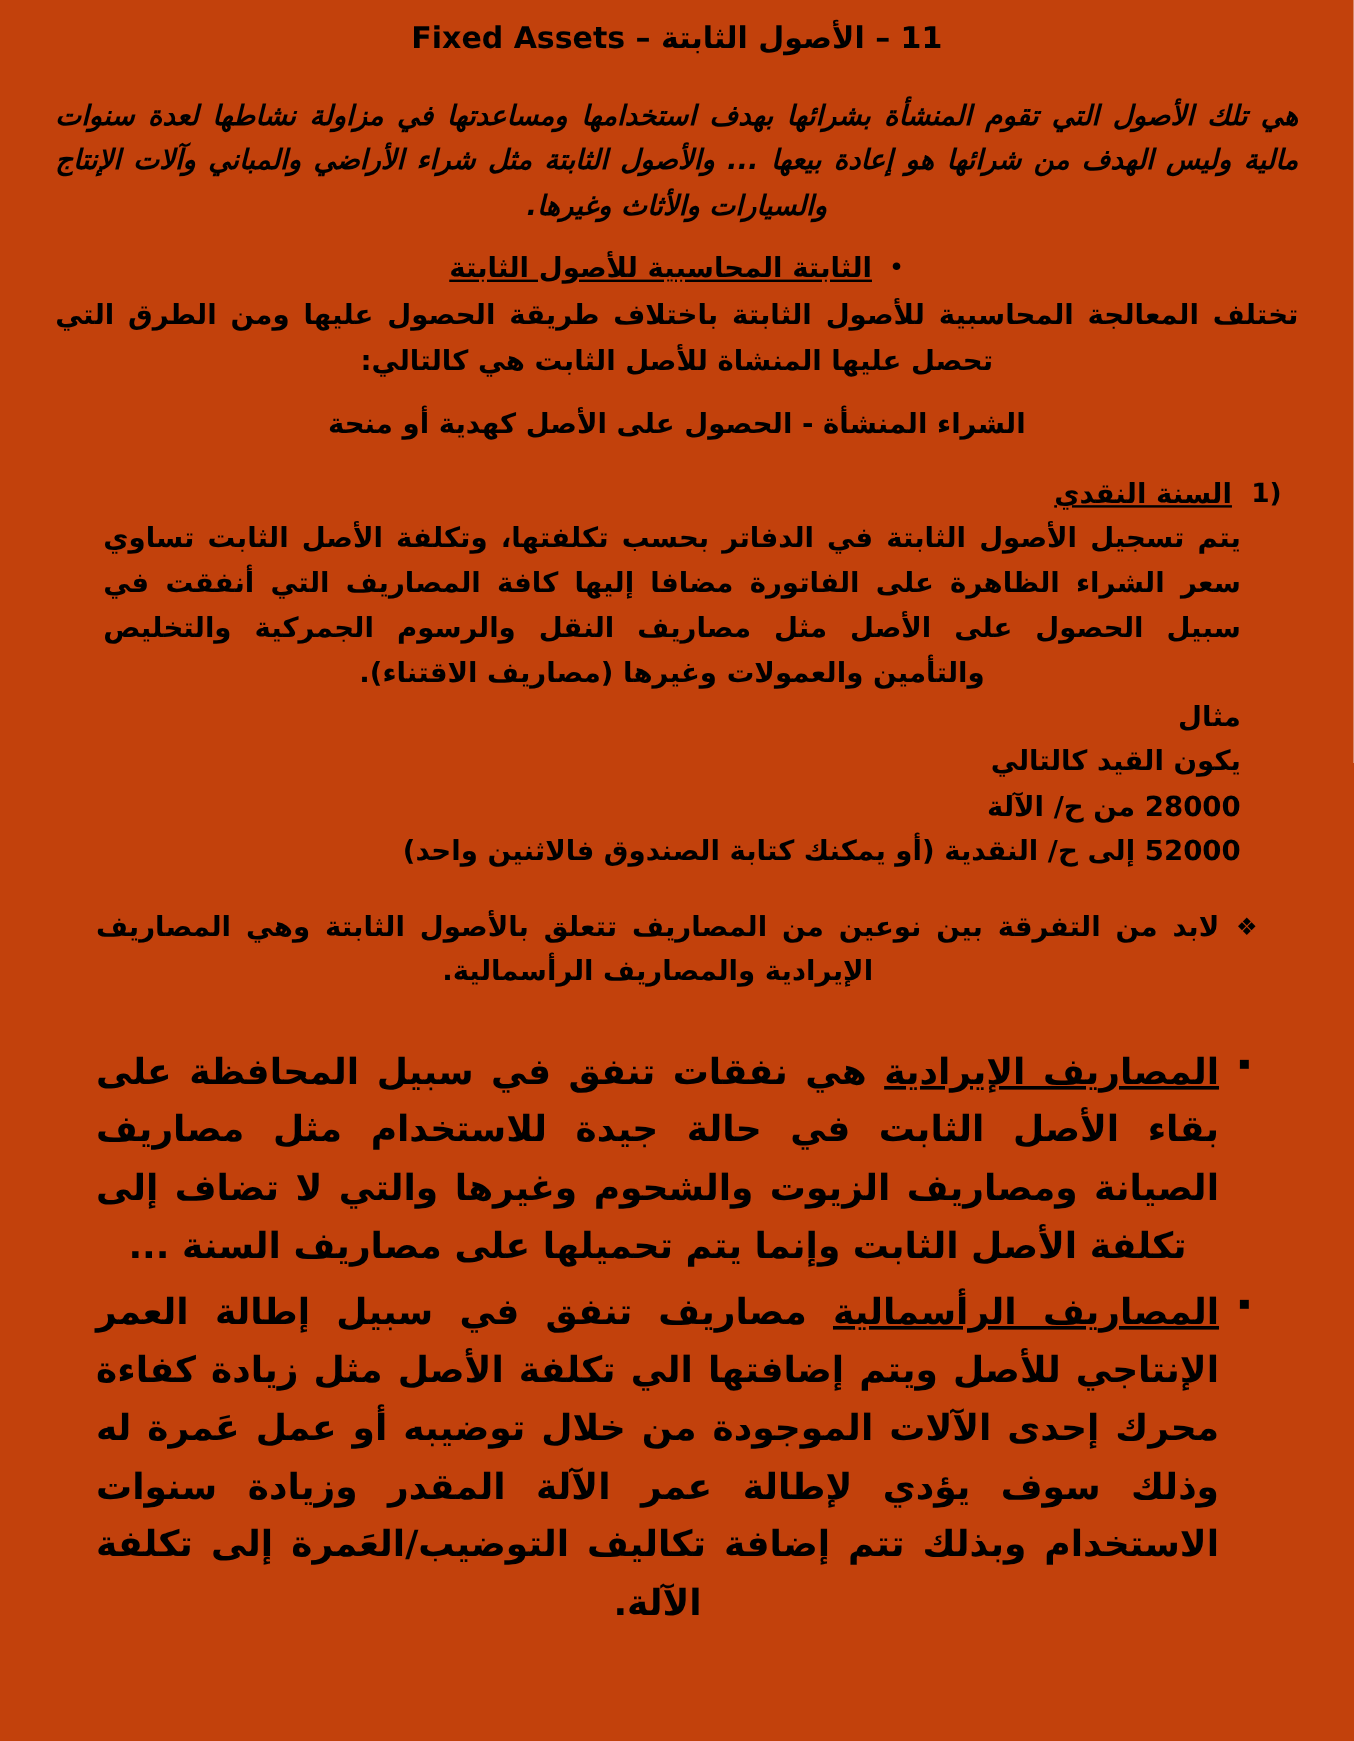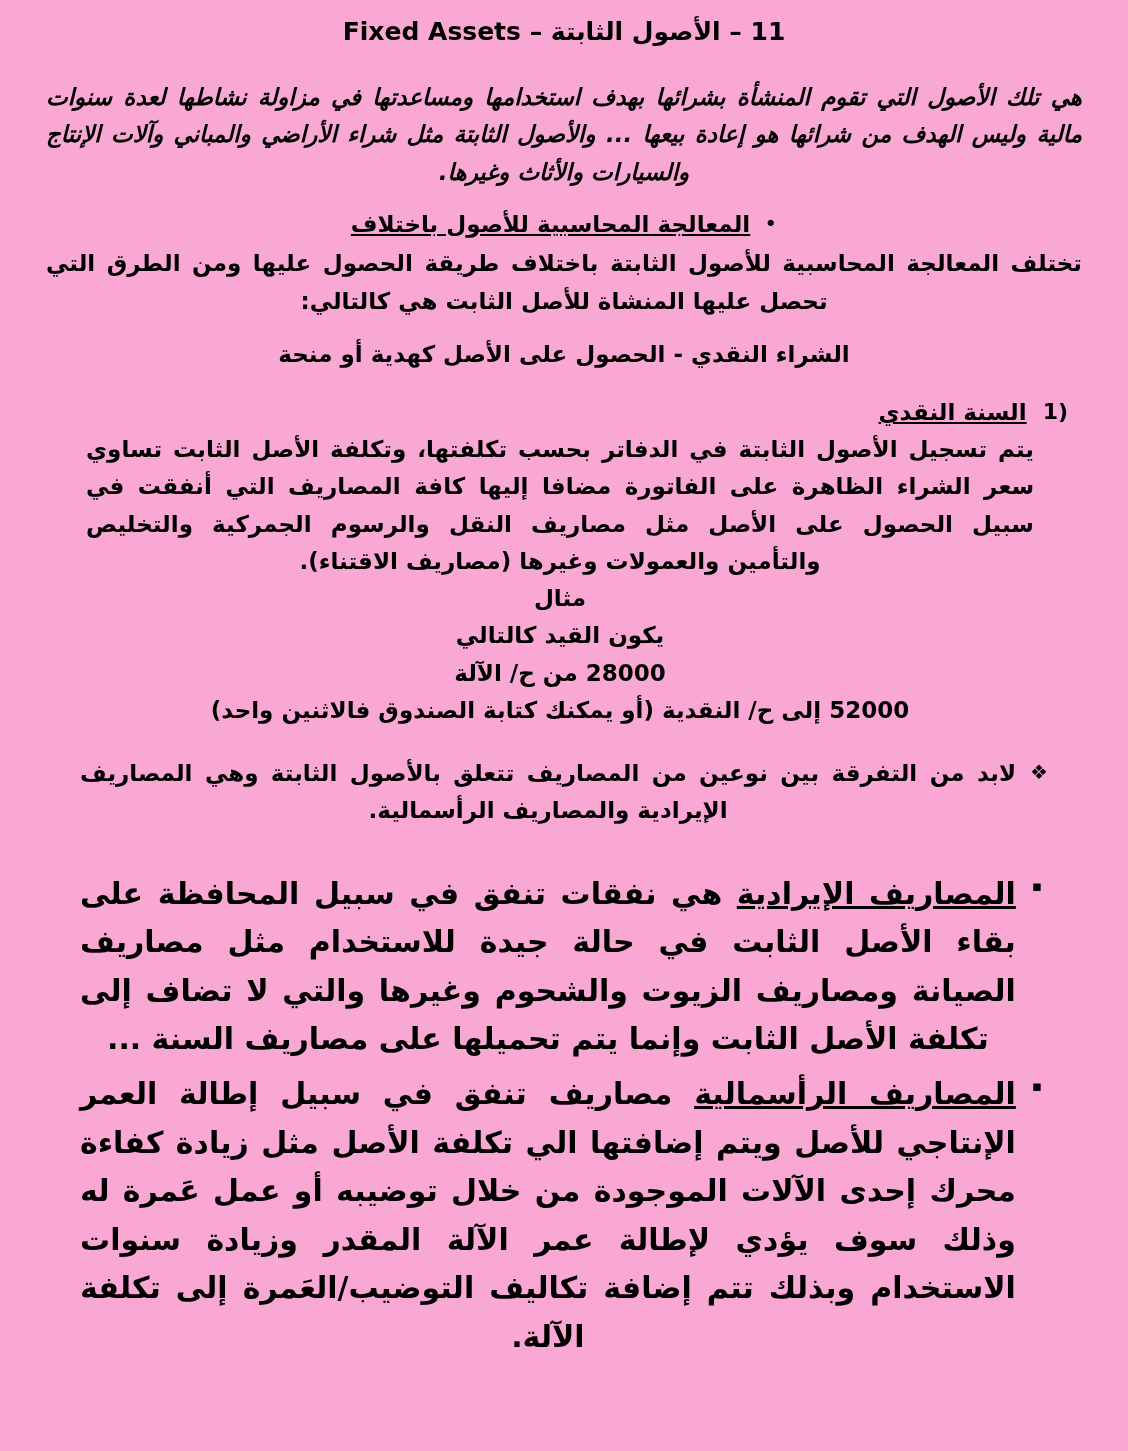--- a/index.html
+++ b/index.html
@@ -8,21 +8,21 @@
     background: #ffffff;
   }
   body {
     font-family: "DejaVu Sans", sans-serif;
     color: #000000;
   }
   .page {
     width: 1128px;
     min-height: 1451px;
     box-sizing: border-box;
-    background: #f9a8d4;
+    background: #c2410c;
     padding: 14px 46px 24px 46px;
     margin: 0 auto;
     direction: rtl;
   }
   .doc-title {
     text-align: center;
     font-size: 25px;
     font-weight: 700;
     line-height: 1.4;
     margin: 0 0 30px 0;
@@ -102,21 +102,21 @@
     font-size: 23px;
     line-height: 1.62;
     font-weight: 700;
     text-align: justify;
     text-align-last: center;
   }
   .lines {
     font-size: 23px;
     line-height: 1.62;
     font-weight: 700;
-    text-align: center;
+    text-align: right;
   }
   .lines div {
     margin: 0;
   }
   .spacer-md { height: 26px; }
   .spacer-lg { height: 40px; }
   .star-row {
     display: flex;
     flex-direction: row;
     align-items: flex-start;
@@ -163,26 +163,26 @@
 <body>
 
 <div class="page">
 
   <h1 class="doc-title">11 – الأصول الثابتة – Fixed Assets</h1>
 
   <p class="para">هي تلك الأصول التي تقوم المنشأة بشرائها بهدف استخدامها ومساعدتها في مزاولة نشاطها لعدة سنوات مالية وليس الهدف من شرائها هو إعادة بيعها ... والأصول الثابتة مثل شراء الأراضي والمباني وآلات الإنتاج والسيارات والأثاث وغيرها.</p>
 
   <div class="bullet-row">
     <span class="bullet-dot">•</span>
-    <span class="bullet-label">المعالجة المحاسبية للأصول باختلاف</span>
+    <span class="bullet-label">الثابتة المحاسبية للأصول الثابتة</span>
   </div>
 
   <p class="section-body">تختلف المعالجة المحاسبية للأصول الثابتة باختلاف طريقة الحصول عليها ومن الطرق التي تحصل عليها المنشاة للأصل الثابت هي كالتالي:</p>
 
-  <p class="center-strong">الشراء النقدي - الحصول على الأصل كهدية أو منحة</p>
+  <p class="center-strong">الشراء المنشأة - الحصول على الأصل كهدية أو منحة</p>
 
   <div class="numbered">
     <span class="num-marker">1)</span>
     <span class="num-title">السنة النقدي</span>
   </div>
 
   <div class="indent-block">
     <p class="just">يتم تسجيل الأصول الثابتة في الدفاتر بحسب تكلفتها، وتكلفة الأصل الثابت تساوي سعر الشراء الظاهرة على الفاتورة مضافا إليها كافة المصاريف التي أنفقت في سبيل الحصول على الأصل مثل مصاريف النقل والرسوم الجمركية والتخليص والتأمين والعمولات وغيرها (مصاريف الاقتناء).</p>
     <div class="lines">
       <div>مثال</div>

